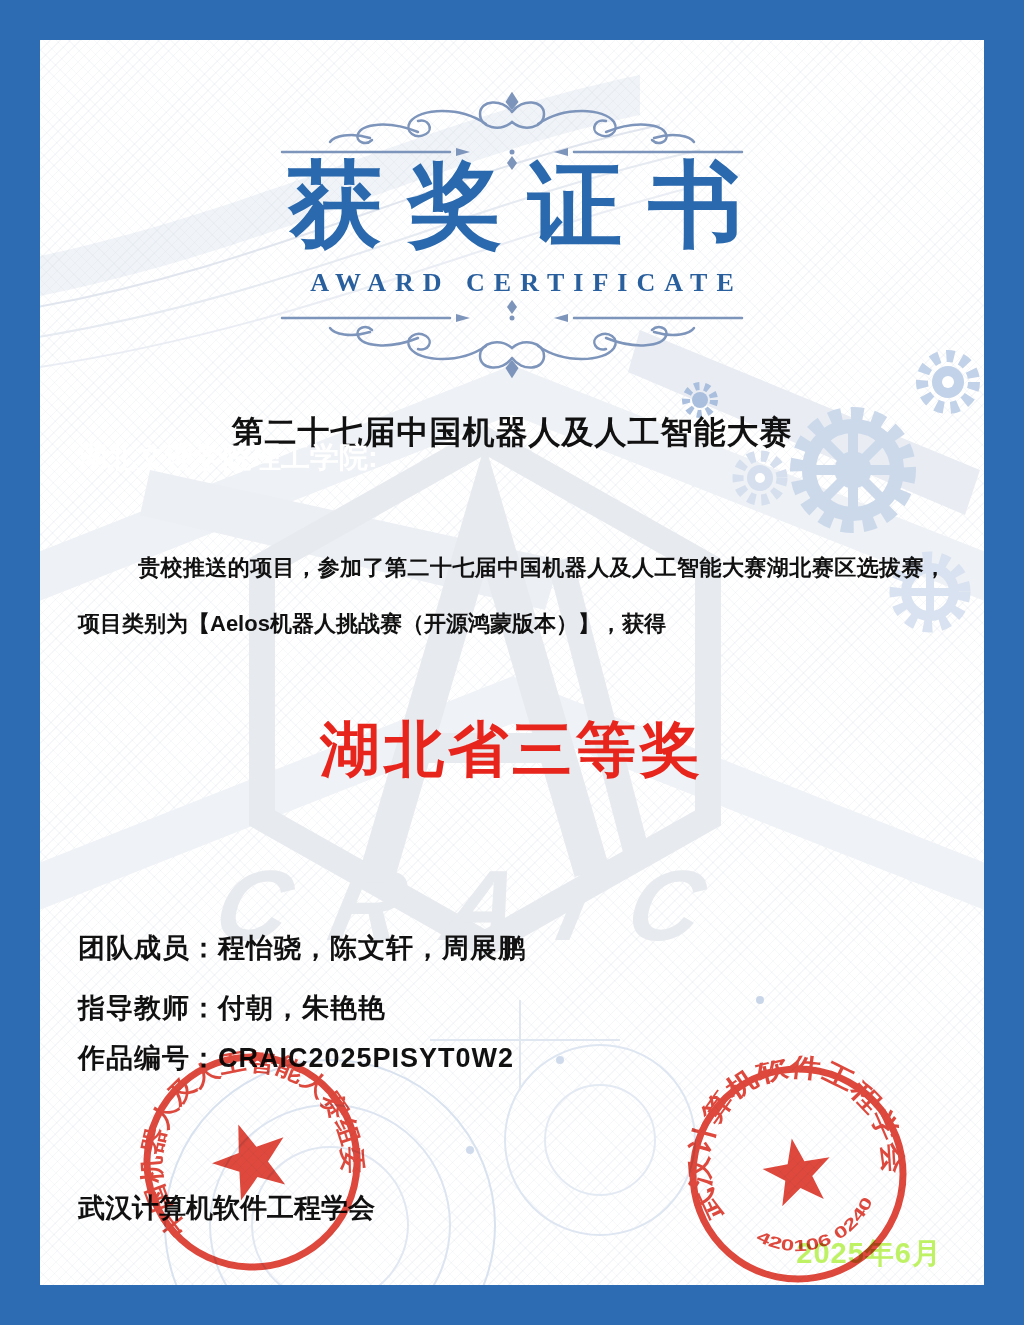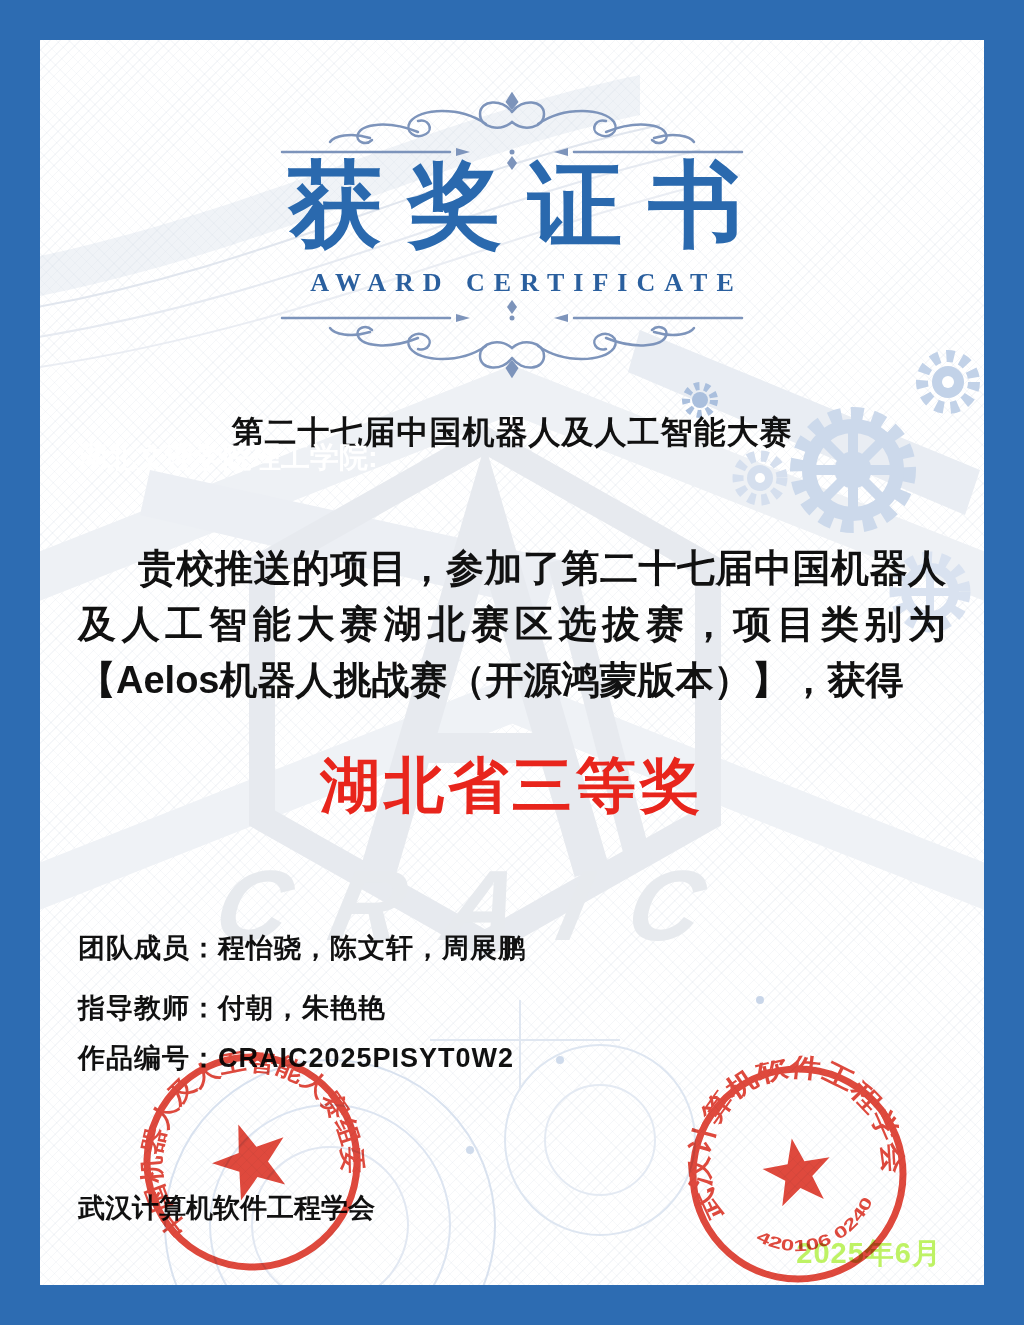--- a/index.html
+++ b/index.html
@@ -36,25 +36,25 @@
   .competition{
     left:0;right:0;top:374px;text-align:center;
     font-weight:bold;font-size:32px;color:#111;letter-spacing:1px;margin-top:37px;
   }
   .recipient{
     left:78px;top:438px;
     font-weight:bold;font-size:29px;color:#ffffff;
   }
   .bodypara{
     left:78px;top:540px;width:868px;
-    font-weight:bold;font-size:38px;line-height:56px;color:#111;
+    font-weight:bold;font-size:22px;line-height:56px;color:#111;
     text-align:justify;text-indent:60px;margin:0;
   }
   .award{
-    left:0;right:0;top:746px;text-align:center;
+    left:0;right:0;top:710px;text-align:center;
     font-weight:bold;font-size:60px;color:#e8251c;letter-spacing:4px;
   }
   .infoline{
     left:78px;font-weight:bold;font-size:27px;color:#111;letter-spacing:1px;
   }
   .info-team{top:930px;}
   .info-adv{top:990px;}
   .info-work{top:1040px;}
   .info-close{top:1104px;}
   .footer-row{

